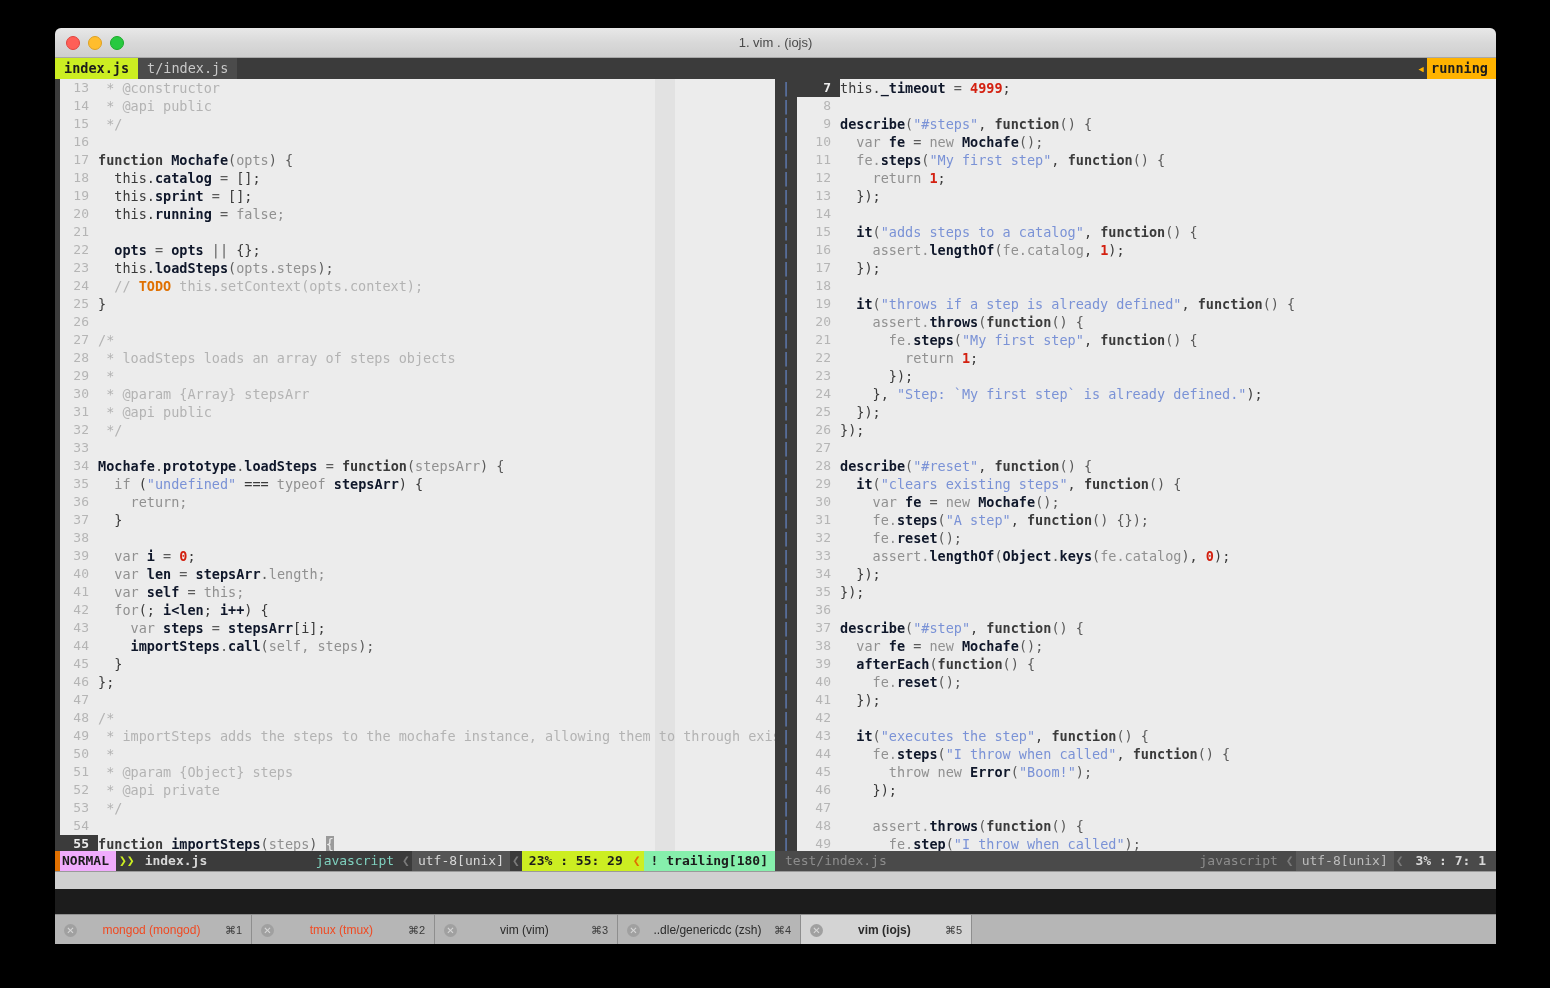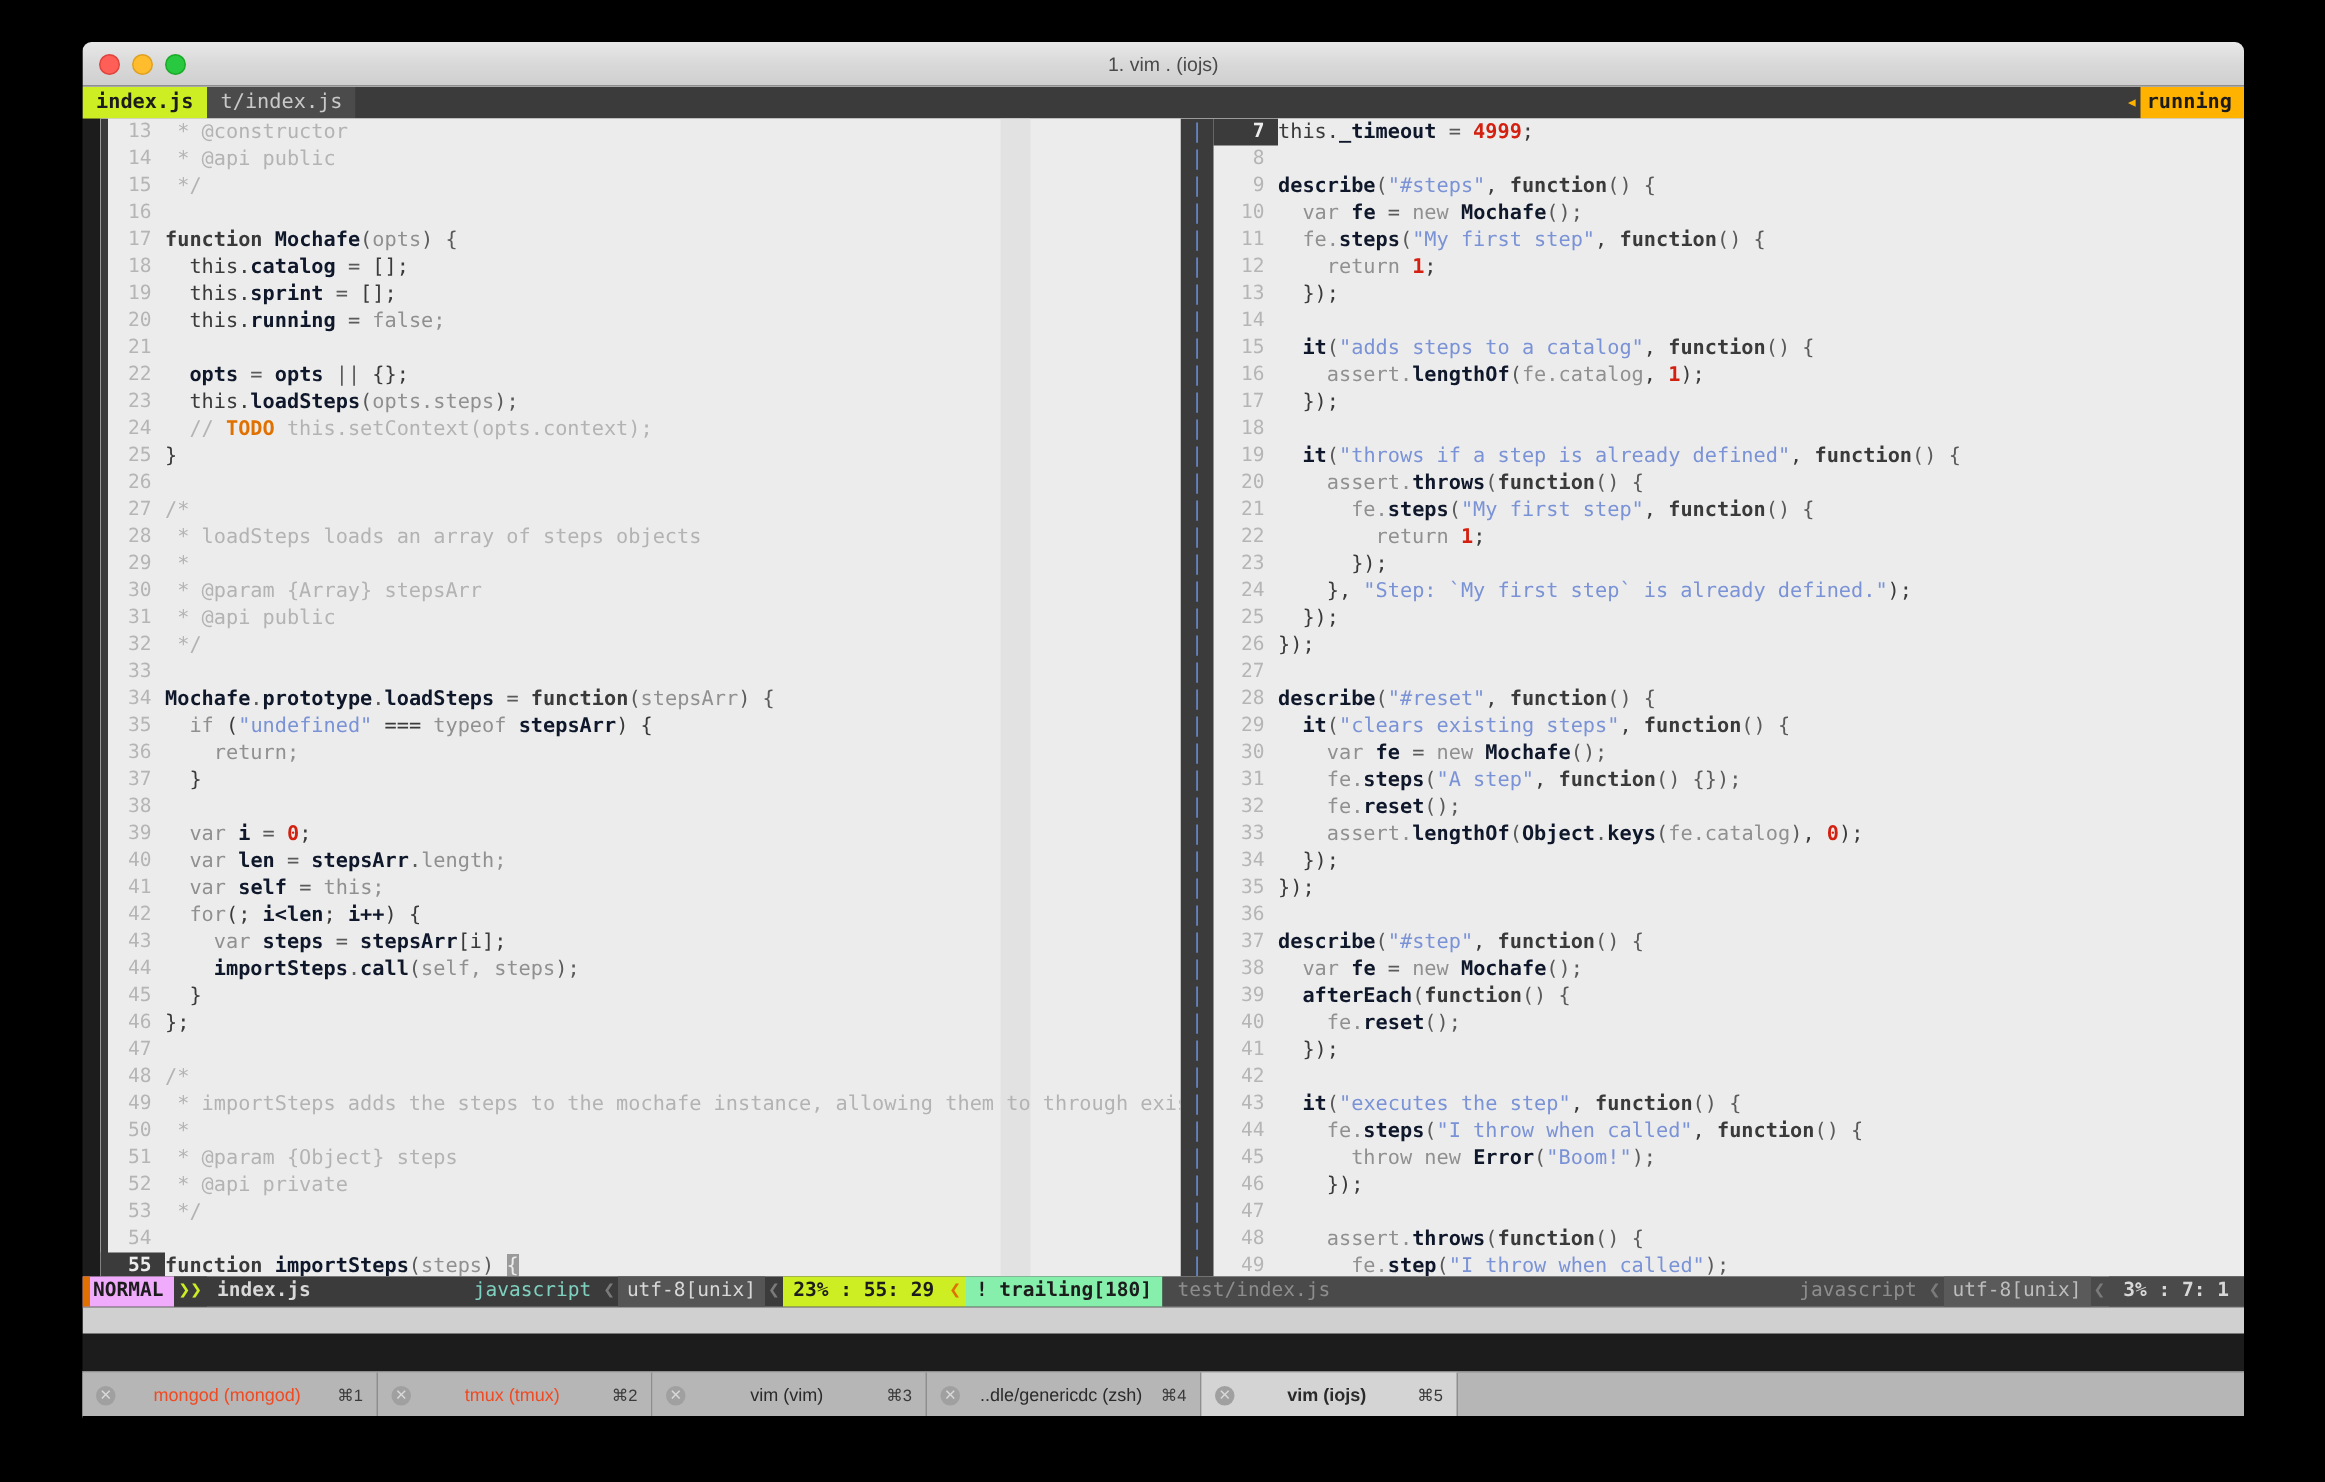--- a/index.html
+++ b/index.html
@@ -25,21 +25,21 @@
   .tabline{position:relative;height:21px;background:#3b3b3b;display:flex;align-items:stretch;
            font-size:13.5px;line-height:21px;white-space:nowrap;}
   .vtab{padding:0 9px;color:#c9c9c9;background:#4b4b4b;}
   .vtab.active{background:#ccee22;color:#1c1c1c;font-weight:bold;}
   .tabfill{flex:1;background:#3b3b3b;}
   .bufbadge{display:flex;align-items:stretch;}
   .bufarrow{color:#ffb300;background:#3b3b3b;padding:0 2px 0 6px;font-size:13px;}
   .buflabel{background:#ffb300;color:#1c1c1c;font-weight:bold;padding:0 8px 0 4px;}
 
   
-  .body{position:relative;height:772px;background:#ececec;display:flex;margin-left:12px;}
+  .body{position:relative;height:772px;background:#ececec;display:flex;}
   .pane{position:relative;height:772px;overflow:hidden;background:#ececec;}
   .pane-left{width:720px;}
   .pane-right{flex:1;}
 
   .gutbar{position:absolute;left:0;top:0;bottom:0;width:5px;background:#3b3b3b;}
   .sepbar{position:absolute;top:0;bottom:0;width:22px;background:#3b3b3b;}
   .sepbar .pipe{position:absolute;left:7px;color:#6688cc;font-size:13.5px;line-height:18px;}
   .colcol{position:absolute;top:0;bottom:0;width:20px;background:#e2e2e2;}
 
   .code{position:absolute;top:0;left:0;right:0;font-size:13.5px;line-height:18px;

